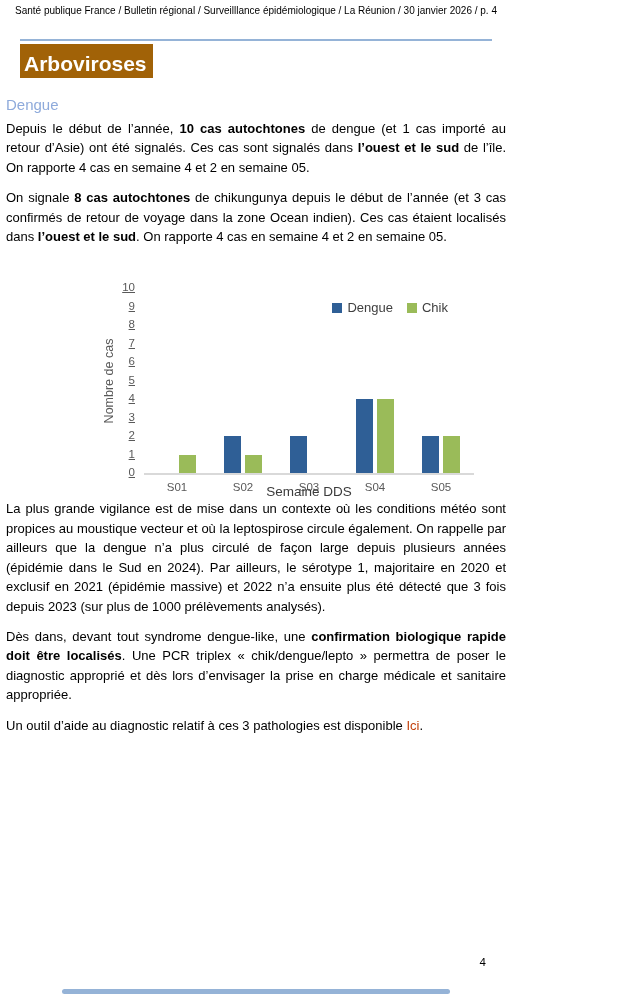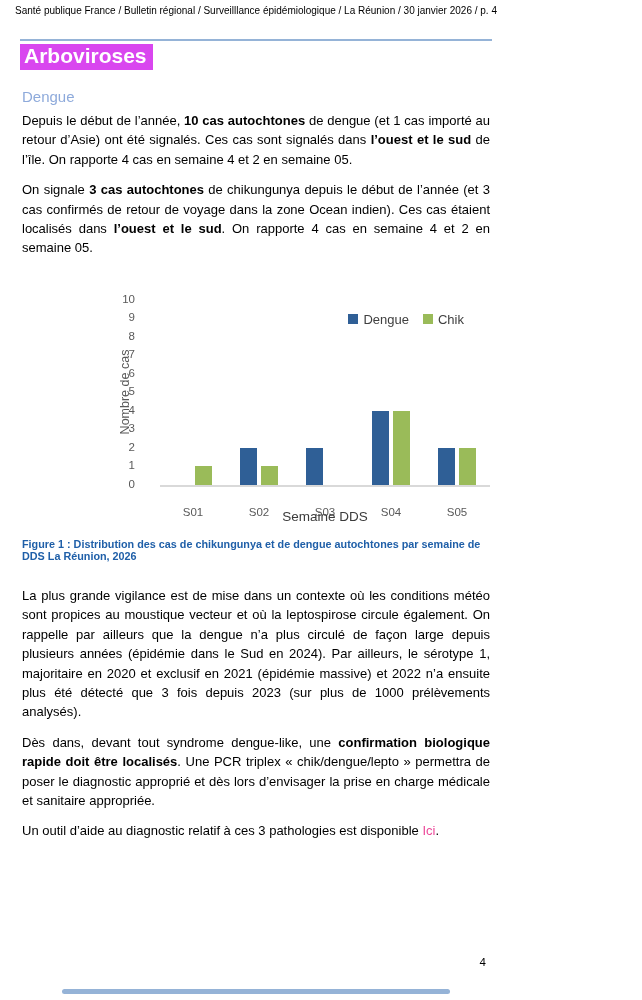--- a/index.html
+++ b/index.html
@@ -3,44 +3,44 @@
 <meta charset="utf-8">
 <style>
   html,body { margin:0; padding:0; background:#ffffff; }
   .page {
     position:relative; width:512px; height:1000px; background:#ffffff;
     font-family:"Liberation Sans", sans-serif; color:#000; overflow:hidden;
   }
   .doc-header { padding-top:5px; text-align:center; font-size:10px; color:#000; }
   .top-rule { margin:23px 20px 0 20px; height:2px; background:#95B3D7; }
   .title-block {
-    display:inline-block; margin:3px 0 0 20px; padding:1px 6px 3px 4px;
-    background:#d946ef; color:#ffffff; font-size:21px; font-weight:bold; line-height:1.05;
+    display:inline-block; margin:3px 0 0 20px; padding:9px 6px 3px 4px;
+    background:#a16207; color:#ffffff; font-size:21px; font-weight:bold; line-height:1.05;
   }
   h1,h2,p,figure { margin:0; }
-  .content { padding:0 22px; }
+  .content { padding:0 6px; }
   .section-heading { margin:18px 0 6px 0; font-size:15px; font-weight:normal; color:#8EAADB; }
   .body-text { font-size:13px; line-height:19.4px; text-align:justify; margin-bottom:11px; color:#000; }
   .body-text b { font-weight:bold; }
-  .link { color:#ec4899; cursor:pointer; }
+  .link { color:#c2410c; cursor:pointer; }
 
   
   .chart { margin:34px 0 0 95px; padding-top:8px; position:relative; width:420px; }
   .chart-row { display:flex; align-items:flex-start; }
   .ylabel-box { width:16px; height:185px; display:flex; align-items:center; justify-content:center; }
   .ylabel-box span { transform:rotate(-90deg); white-space:nowrap; font-size:12.5px; color:#595959; }
   .y-ticks { position:relative; width:18px; height:185px; margin-right:9px; }
-  .ytick { position:absolute; right:16px; font-size:11.5px; color:#595959; line-height:13px; }
+  .ytick { position:absolute; right:0; font-size:11.5px; color:#595959; line-height:13px;text-decoration:underline; }
   .plot { position:relative; display:flex; align-items:flex-end; width:330px; height:185px; border-bottom:2px solid #d9d9d9; }
   .bar-group { flex:1 1 0; display:flex; justify-content:center; align-items:flex-end; gap:4px; }
   .bar { width:17px; }
   .legend { position:absolute; top:12px; right:26px; display:flex; gap:14px; }
   .legend-item { display:flex; align-items:center; gap:5px; font-size:13px; color:#404040; }
   .swatch { width:10px; height:10px; display:inline-block; }
-  .x-labels { display:flex; width:330px; margin-top:19px; }
+  .x-labels { display:flex; width:330px; margin-top:6px; }
   .xlabel { flex:1; text-align:center; font-size:11.5px; color:#595959; }
   .x-axis-title { width:330px; text-align:center; font-size:13.5px; color:#3b3b3b; margin-top:-9px; }
 
   .caption { margin:14px 0 24px 0; font-size:10.8px; font-weight:bold; color:#1F5FA8; }
   .page-number { position:absolute; right:26px; bottom:32px; font-size:11.5px; color:#000; }
   .bottom-bar { position:absolute; left:62px; right:62px; bottom:6px; height:5px; background:#95B3D7; border-radius:3px; }
 </style>
 </head>
 <body>
 
@@ -48,21 +48,21 @@
 
   <div class="doc-header">Santé publique France / Bulletin régional / Surveilllance épidémiologique / La Réunion / 30 janvier 2026 / p. 4</div>
   <div class="top-rule"></div>
   <h1 class="title-block">Arboviroses</h1>
 
   <div class="content">
 
     <h2 class="section-heading">Dengue</h2>
     <p class="body-text"><span>Depuis le début de l’année, </span><b>10 cas autochtones</b><span> de dengue (et 1 cas importé au retour d’Asie) ont été signalés. Ces cas sont signalés dans </span><b>l’ouest et le sud</b><span> de l’île. On rapporte 4 cas en semaine 4 et 2 en semaine 05.</span></p>
 
-    <p class="body-text"><span>On signale </span><b>3 cas autochtones</b><span> de chikungunya depuis le début de l’année (et 3 cas confirmés de retour de voyage dans la zone Ocean indien). Ces cas étaient localisés dans </span><b>l’ouest et le sud</b><span>. On rapporte 4 cas en semaine 4 et 2 en semaine 05.</span></p>
+    <p class="body-text"><span>On signale </span><b>8 cas autochtones</b><span> de chikungunya depuis le début de l’année (et 3 cas confirmés de retour de voyage dans la zone Ocean indien). Ces cas étaient localisés dans </span><b>l’ouest et le sud</b><span>. On rapporte 4 cas en semaine 4 et 2 en semaine 05.</span></p>
 
     <figure class="chart">
       <div class="chart-row">
         <div class="ylabel-box">
             <span>Nombre de cas</span>
           </div>
         <div class="y-ticks" id="yTicks">
             <div class="ytick" style="bottom: -6px;">0</div>
             <div class="ytick" style="bottom: 12.5px;">1</div>
             <div class="ytick" style="bottom: 31px;">2</div>
@@ -113,21 +113,20 @@
               <div class="xlabel">S02</div>
               <div class="xlabel">S03</div>
               <div class="xlabel">S04</div>
               <div class="xlabel">S05</div>
             </div>
           <div class="x-axis-title">Semaine DDS</div>
         </div>
       </div>
     </figure>
 
-    <p class="caption">Figure 1 : Distribution des cas de chikungunya et de dengue autochtones par semaine de DDS La Réunion, 2026</p>
 
     <p class="body-text">La plus grande vigilance est de mise dans un contexte où les conditions météo sont propices au moustique vecteur et où la leptospirose circule également. On rappelle par ailleurs que la dengue n’a plus circulé de façon large depuis plusieurs années (épidémie dans le Sud en 2024). Par ailleurs, le sérotype 1, majoritaire en 2020 et exclusif en 2021 (épidémie massive) et 2022 n’a ensuite plus été détecté que 3 fois depuis 2023 (sur plus de 1000 prélèvements analysés).</p>
     <p class="body-text"><span>Dès dans, devant tout syndrome dengue-like, une </span><b>confirmation biologique rapide doit être localisés</b><span>. Une PCR triplex « chik/dengue/lepto » permettra de poser le diagnostic approprié et dès lors d’envisager la prise en charge médicale et sanitaire appropriée.</span></p>
     <p class="body-text"><span>Un outil d’aide au diagnostic relatif à ces 3 pathologies est disponible </span><a class="link">Ici</a><span>.</span></p>
 
   </div>
 
   <div class="page-number">4</div>
   <div class="bottom-bar"></div>
 

